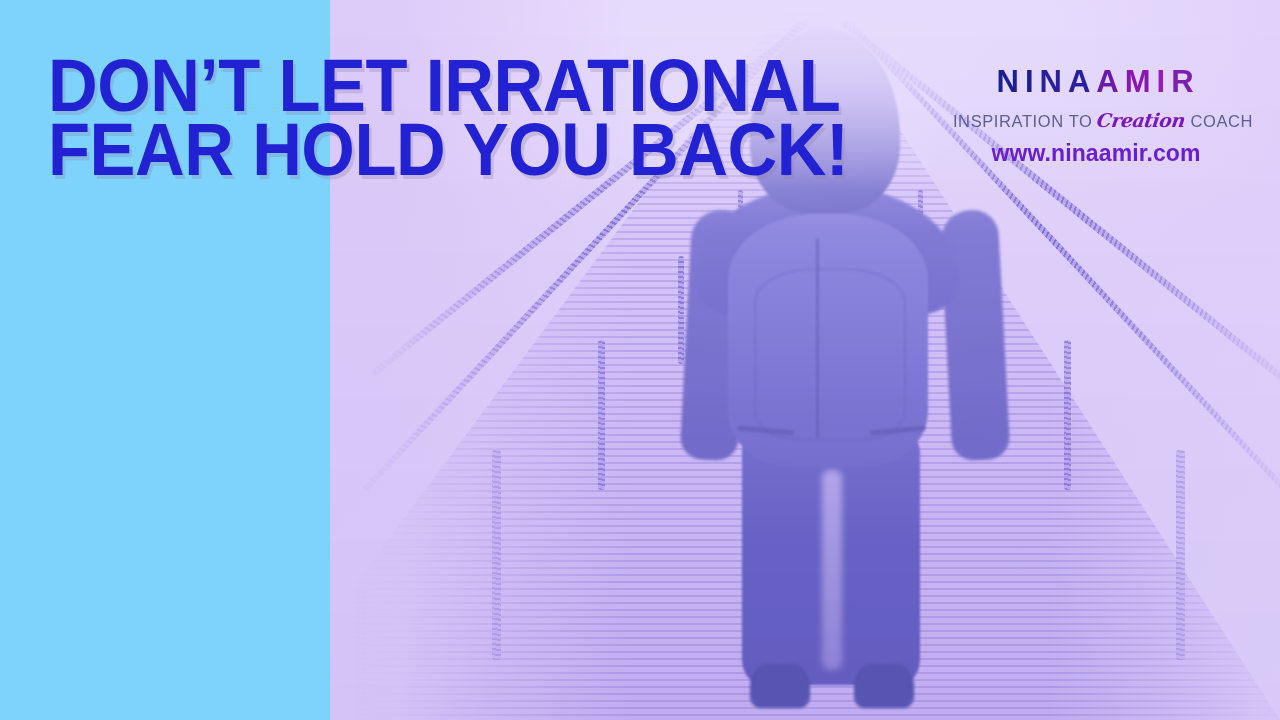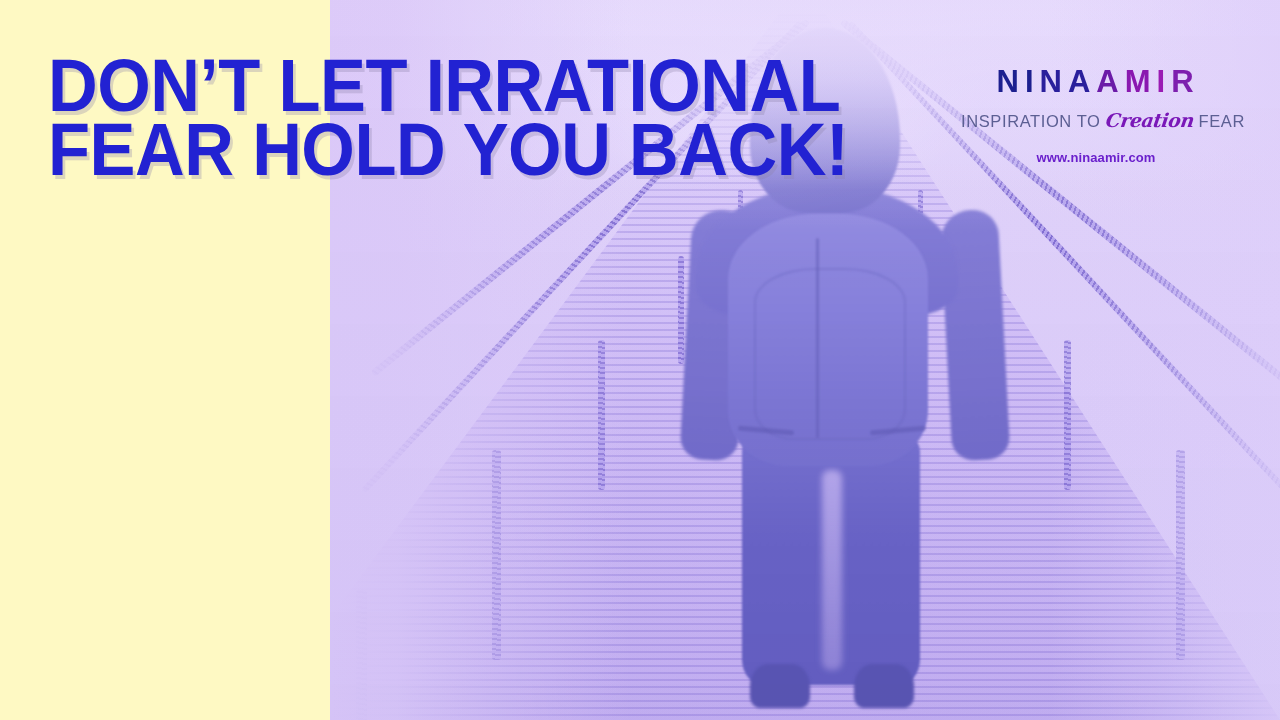--- a/index.html
+++ b/index.html
@@ -5,21 +5,21 @@
   html, body {
     margin: 0;
     padding: 0;
     background: #ffffff;
   }
   #canvas {
     position: relative;
     width: 1280px;
     height: 720px;
     overflow: hidden;
-    background: #fef9c3;
+    background: #7dd3fc;
     font-family: "Liberation Sans", sans-serif;
   }
 
   
   #photo {
     position: absolute;
     left: 330px;
     top: 0;
     width: 950px;
     height: 720px;
@@ -269,23 +269,23 @@
     font-style: italic;
     font-weight: 700;
     font-size: 19px;
     color: #7a18b8;
     letter-spacing: -0.5px;
     transform: skewX(-8deg);
   }
   .logo-url {
     font-family: "Liberation Sans", sans-serif;
     font-weight: 700;
-    font-size: 13px;
+    font-size: 23px;
     color: #6a1fcc;
-    margin: 19px 0 0 0;
+    margin: 9px 0 0 0;
     letter-spacing: 0.1px;
   }
 </style>
 </head>
 <body>
 
 <div id="canvas">
 
   <div id="photo">
     <div class="photo-base"></div>
@@ -338,18 +338,18 @@
     <div class="hl-line">FEAR HOLD YOU BACK!</div>
   </div>
 
   <div id="logo">
     <div class="logo-name">
       <span class="ln-a">N</span><span class="ln-a">I</span><span class="ln-b">N</span><span class="ln-b">A</span><span class="ln-c">A</span><span class="ln-d">M</span><span class="ln-e">I</span><span class="ln-f">R</span>
     </div>
     <div class="logo-tag">
       <span>INSPIRATION TO</span>
       <span class="logo-script">Creation</span>
-      <span>FEAR</span>
+      <span>COACH</span>
     </div>
     <div class="logo-url">www.ninaamir.com</div>
   </div>
 
 </div>
 
 </body></html>

